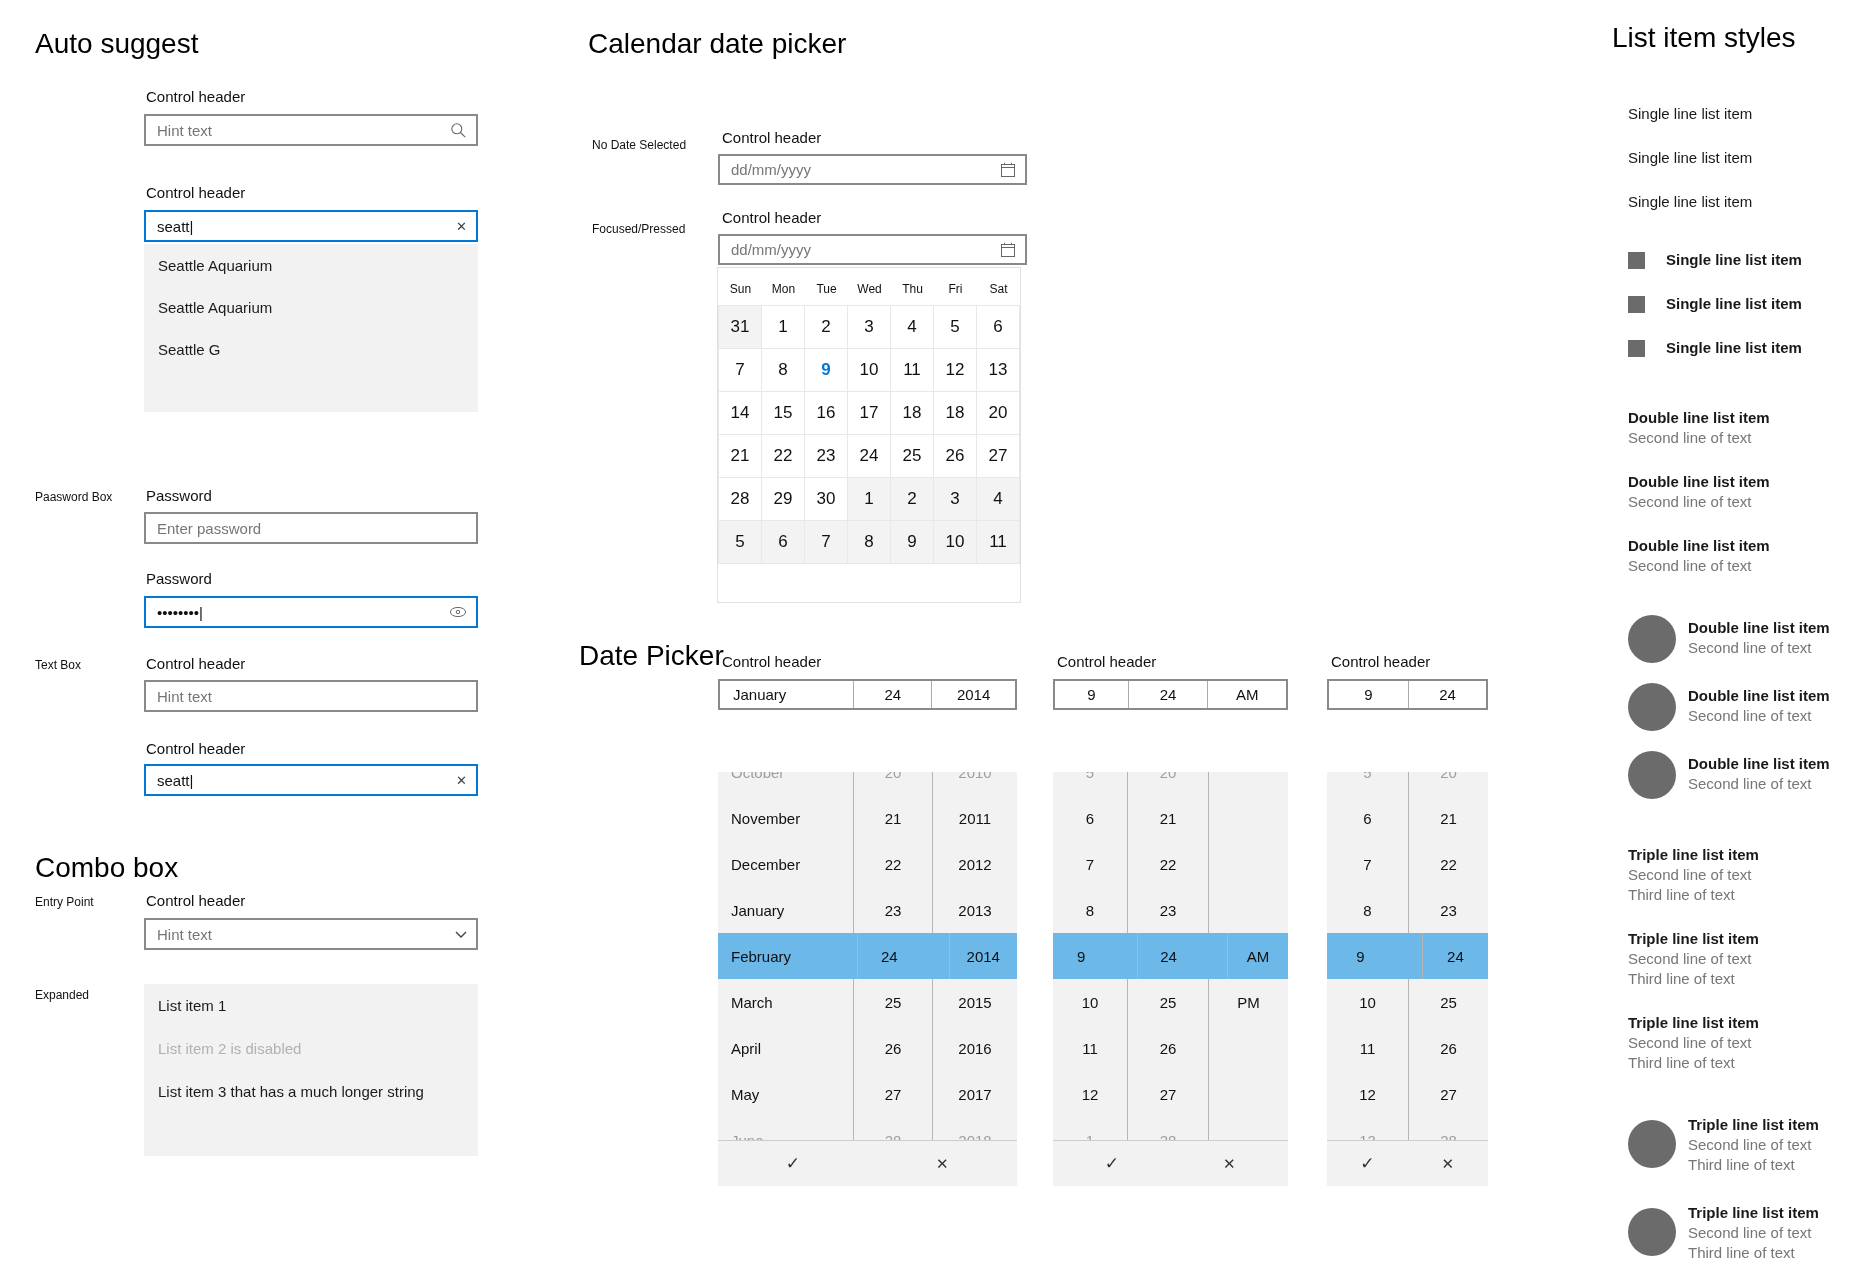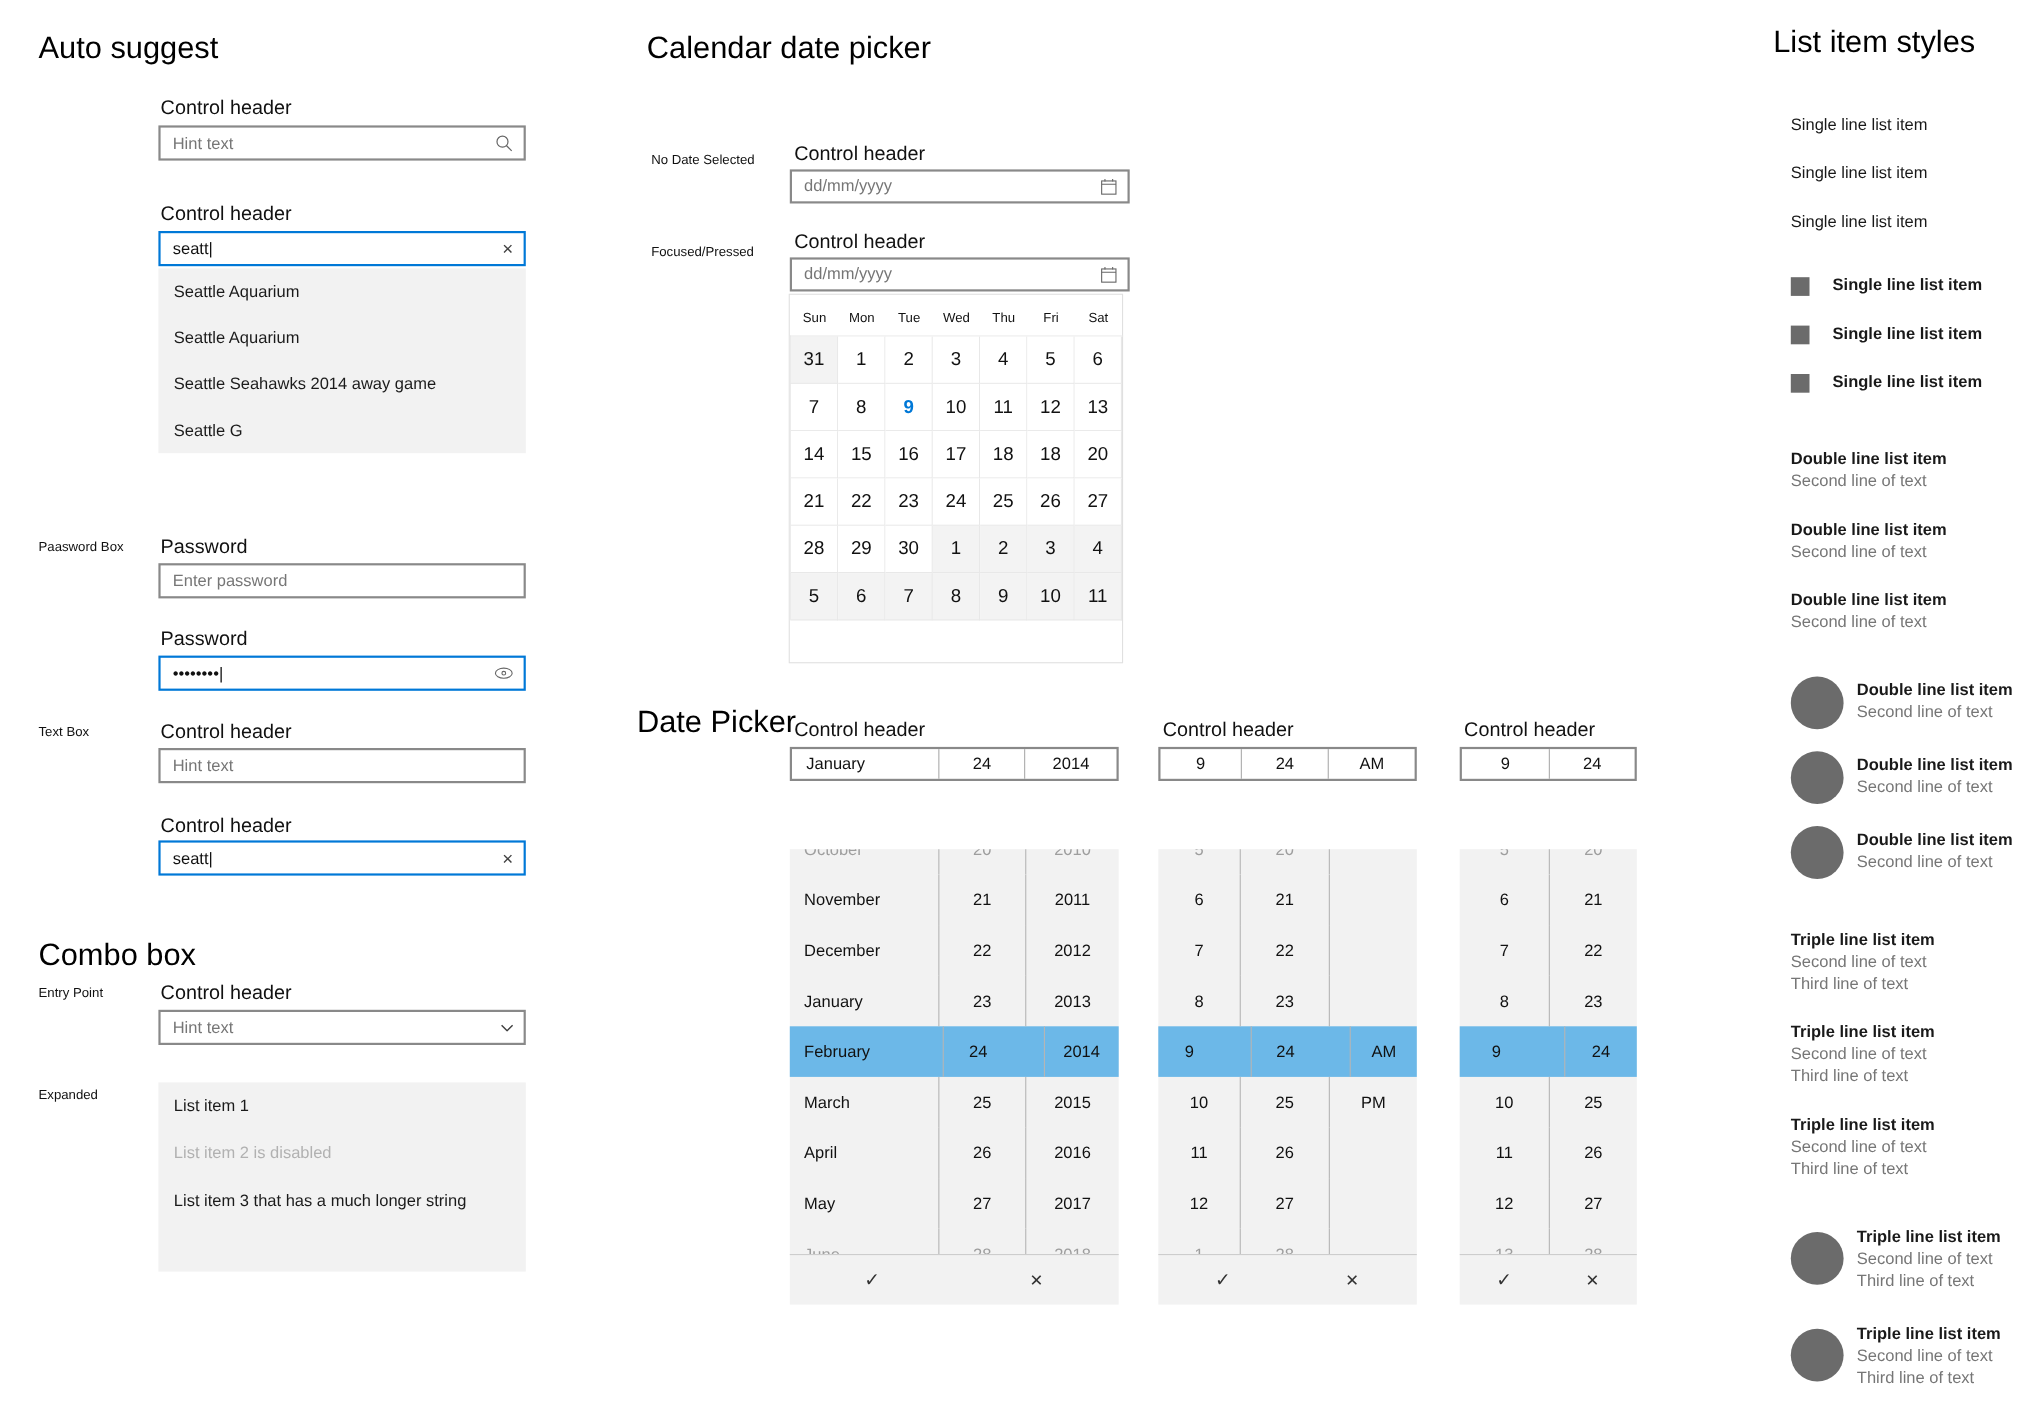--- a/index.html
+++ b/index.html
@@ -1,20 +1,20 @@
 <!DOCTYPE html>
 <html><head>
 <meta charset="utf-8">
 <style>
   html,body{margin:0;padding:0;background:#fff;}
   body{width:1856px;height:1280px;position:relative;overflow:hidden;
        font-family:"Liberation Sans","DejaVu Sans",sans-serif;color:#1b1b1b;}
   .abs{position:absolute;}
   .title{font-size:28px;color:#000;}
-  .lbl{font-size:18px;color:#111;}
+  .lbl{font-size:15px;color:#111;}
   .side{font-size:12px;color:#111;}
   .input{display:flex;align-items:center;box-sizing:border-box;height:32px;width:334px;
          border:2px solid #898989;background:#fff;padding:0 9px 0 11px;font-size:15px;}
   .input .val{flex:1;color:#111;white-space:nowrap;overflow:hidden;}
   .input .hint{flex:1;color:#767676;white-space:nowrap;overflow:hidden;}
   .input.focus{border-color:#0078d7;}
   .xicon{font-size:13px;color:#404040;line-height:1;}
   .panel{background:#f2f2f2;}
   .s-item{height:42px;display:flex;align-items:center;padding-left:14px;font-size:15px;color:#1b1b1b;}
   .co-item{height:43px;display:flex;align-items:center;padding-left:14px;font-size:15px;color:#1b1b1b;}
@@ -75,21 +75,20 @@
 </div>
 
 <div class="abs lbl" style="left:146px;top:184px">Control header</div>
 <div class="abs input focus" style="left:144px;top:210px">
   <span class="val">seatt|</span>
   <span class="xicon">✕</span>
 </div>
 <div class="abs panel" style="left:144px;top:244px;width:334px;height:168px">
   <div class="s-item">Seattle Aquarium</div>
   <div class="s-item">Seattle Aquarium</div>
-  <div class="s-item">Seattle Seahawks 2014 away game</div>
   <div class="s-item">Seattle G</div>
 </div>
 
 <div class="abs side" style="left:35px;top:490px">Paasword Box</div>
 <div class="abs lbl" style="left:146px;top:487px">Password</div>
 <div class="abs input" style="left:144px;top:512px">
   <span class="hint">Enter password</span>
 </div>
 <div class="abs lbl" style="left:146px;top:570px">Password</div>
 <div class="abs input focus" style="left:144px;top:596px">

